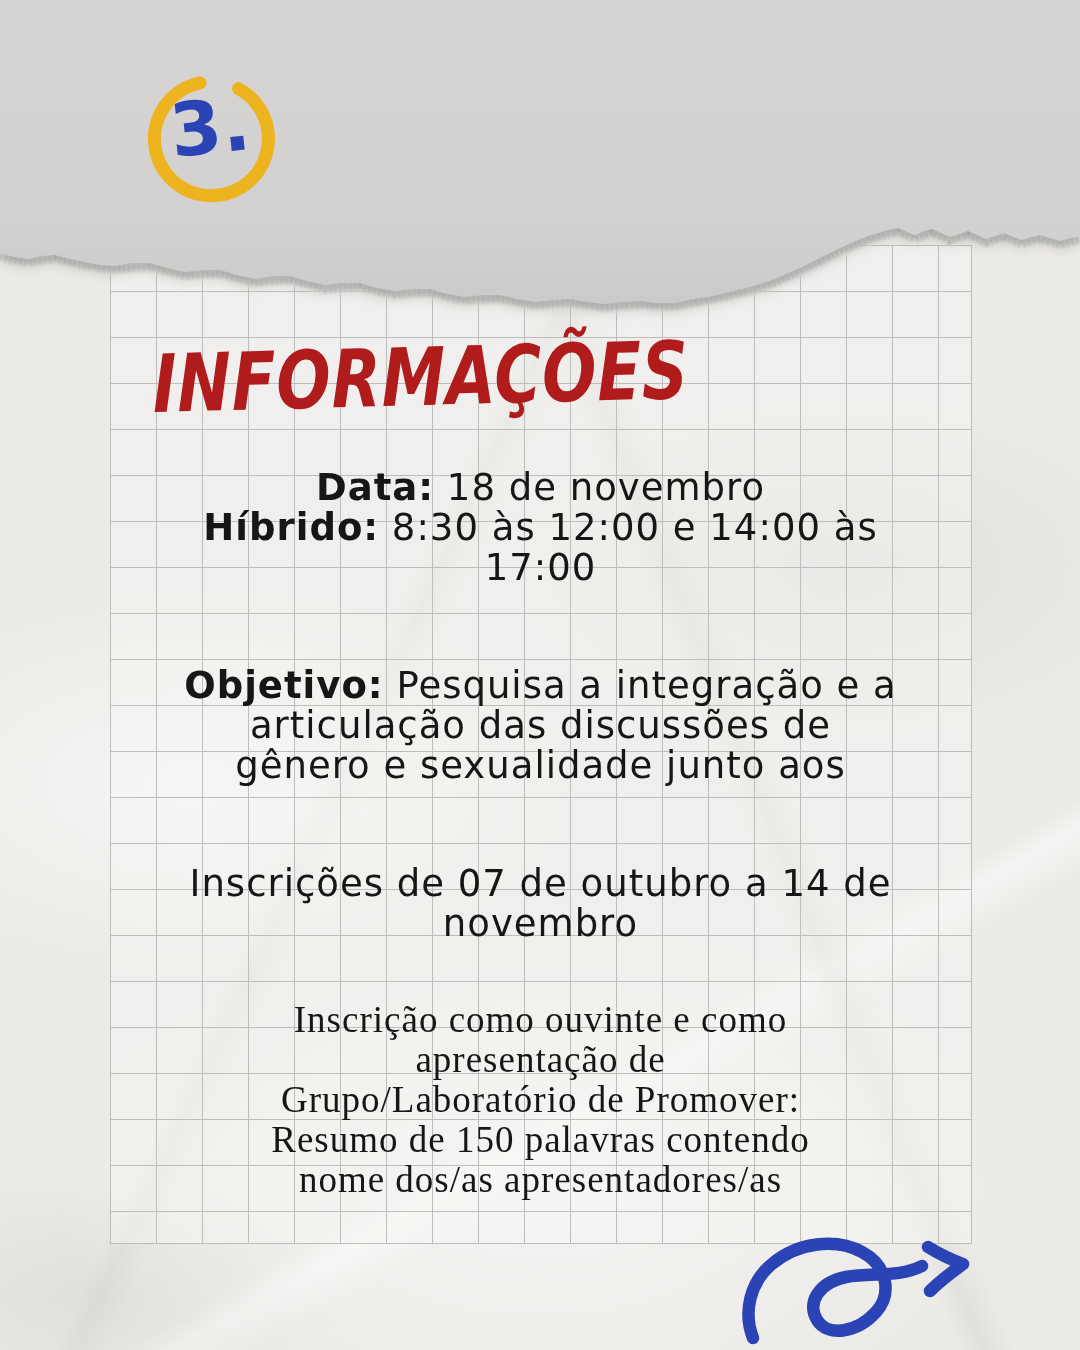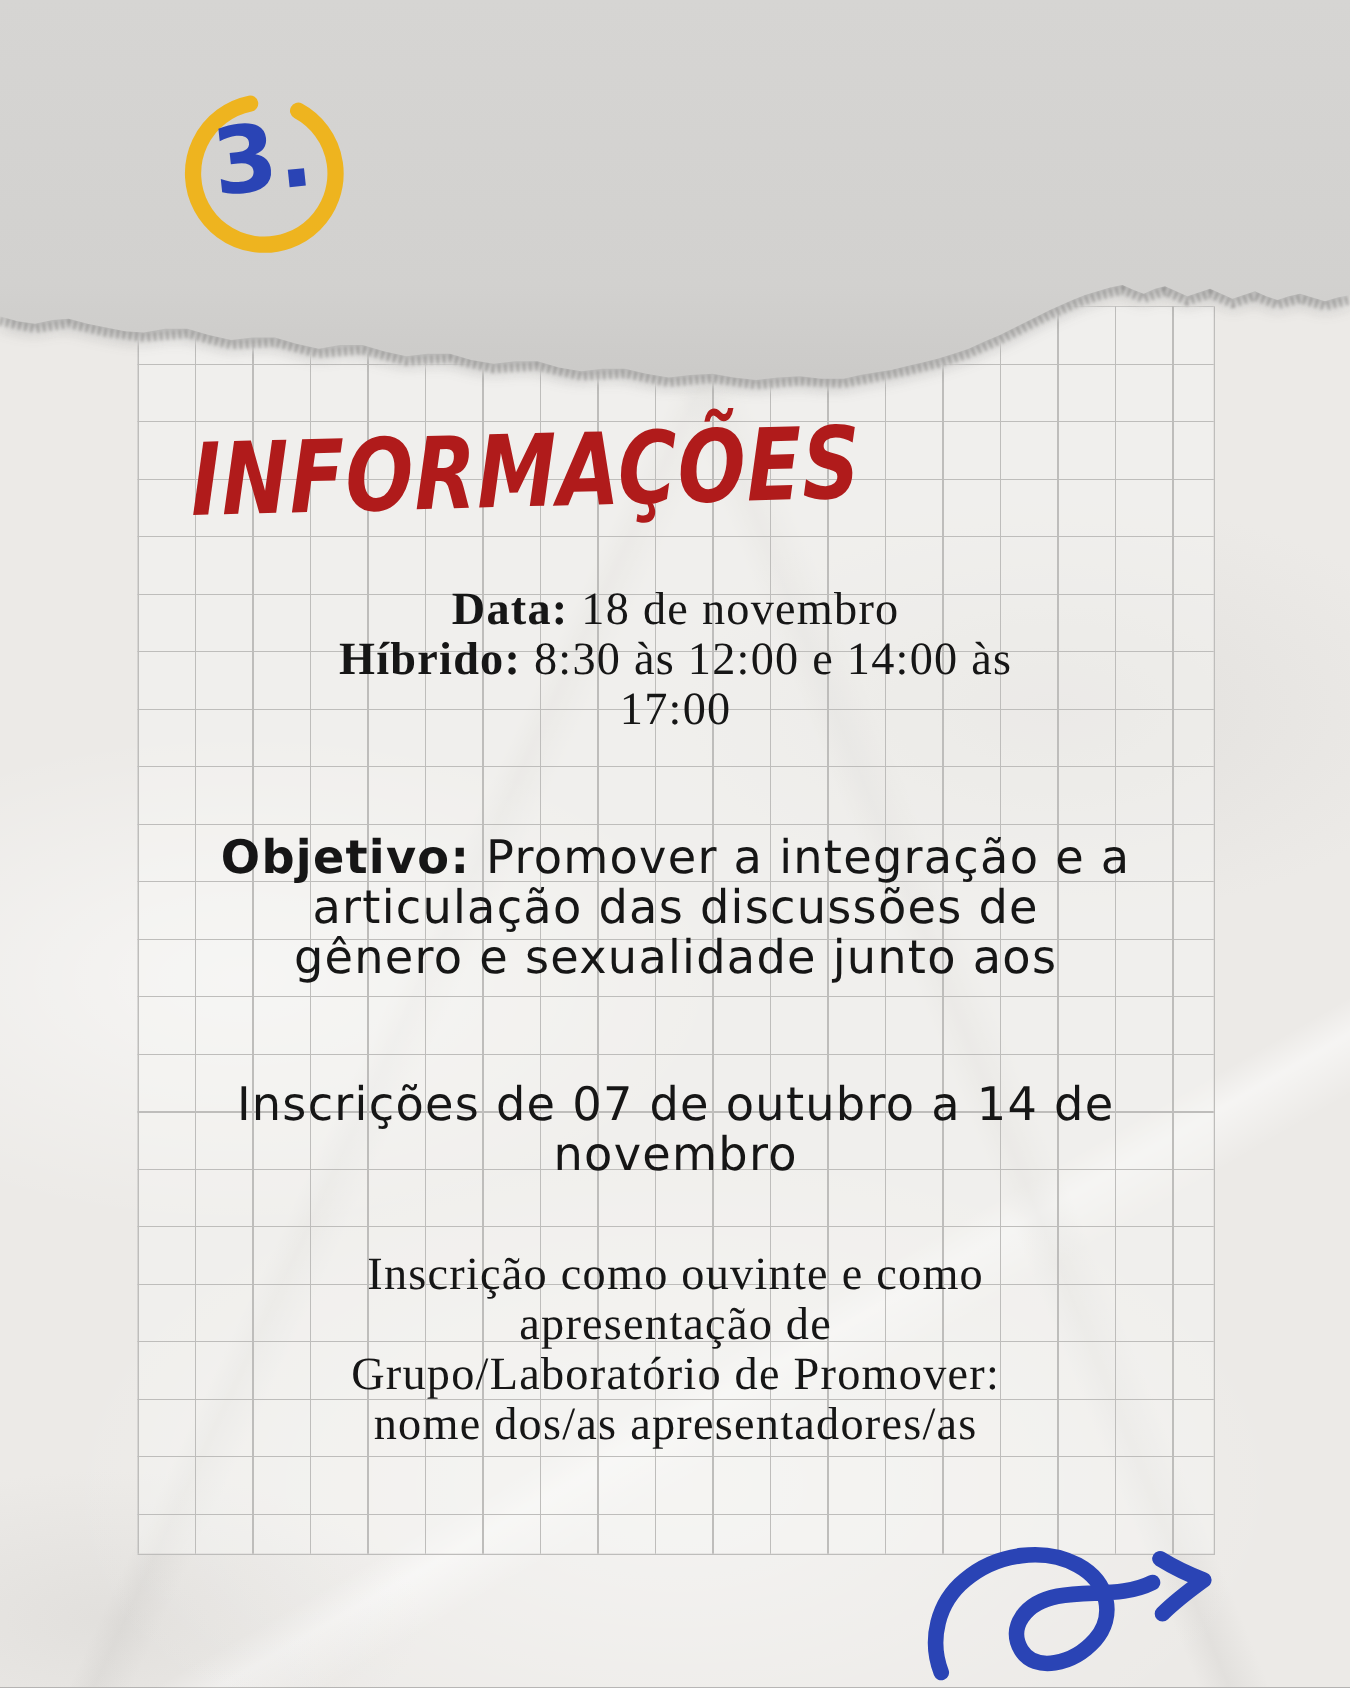--- a/index.html
+++ b/index.html
@@ -53,53 +53,54 @@
     transform:scaleX(.8) rotate(-1.2deg);transform-origin:left top;
   }
   
   .tblock{
     position:absolute;left:110px;width:861px;z-index:2;
     color:var(--ink,#161616);
     font-size:37px;line-height:40px;letter-spacing:1px;
     text-align:center;
   }
   .tblock .lbl{font-weight:bold;}
-  .b1{top:468px;font-family:Liberation Serif, serif;} .b2{top:666px;} .b3{top:864px;} .b4{top:1000px;font-family:Liberation Serif, serif;}
+  .b1{top:468px;} .b2{top:666px;} .b3{top:864px;} .b4{top:1000px;font-family:Liberation Serif, serif;}
   
   .arrow-svg{position:absolute;left:710px;top:1220px;z-index:2;display:block;}
   .arrow-svg path{fill:none;stroke:var(--accent-blue,#2a44b5);stroke-width:12.5;stroke-linecap:round;stroke-linejoin:round;}
 </style>
 </head>
 <body>
 
 <div class="canvas">
 
   <div class="grid-sheet"></div>
 
   <div class="tblock b1">
     <div><span class="lbl">Data:</span><span> 18 de novembro</span></div>
     <div><span class="lbl">Híbrido:</span><span> 8:30 às 12:00 e 14:00 às</span></div>
     <div>17:00</div>
   </div>
 
   <div class="tblock b2">
-    <div><span class="lbl">Objetivo:</span><span> Promover a integração e a</span></div>
+    <div><span class="lbl">Objetivo:</span><span> Pesquisa a integração e a</span></div>
     <div>articulação das discussões de</div>
     <div>gênero e sexualidade junto aos</div>
   </div>
 
   <div class="tblock b3">
     <div>Inscrições de 07 de outubro a 14 de</div>
     <div>novembro</div>
   </div>
 
   <div class="tblock b4">
     <div>Inscrição como ouvinte e como</div>
     <div>apresentação de</div>
     <div>Grupo/Laboratório de Promover:</div>
+    <div>Resumo de 150 palavras contendo</div>
     <div>nome dos/as apresentadores/as</div>
   </div>
 
   <div class="title">INFORMAÇÕES</div>
 
   <svg class="torn-svg" width="1080" height="340" viewBox="0 0 1080 340" aria-hidden="true">
     <defs>
       <linearGradient id="paperGrad" x1="0" y1="0" x2="0" y2="1">
         <stop offset="0" stop-color="#d6d5d3"></stop>
         <stop offset="0.75" stop-color="#d2d1cf"></stop>

